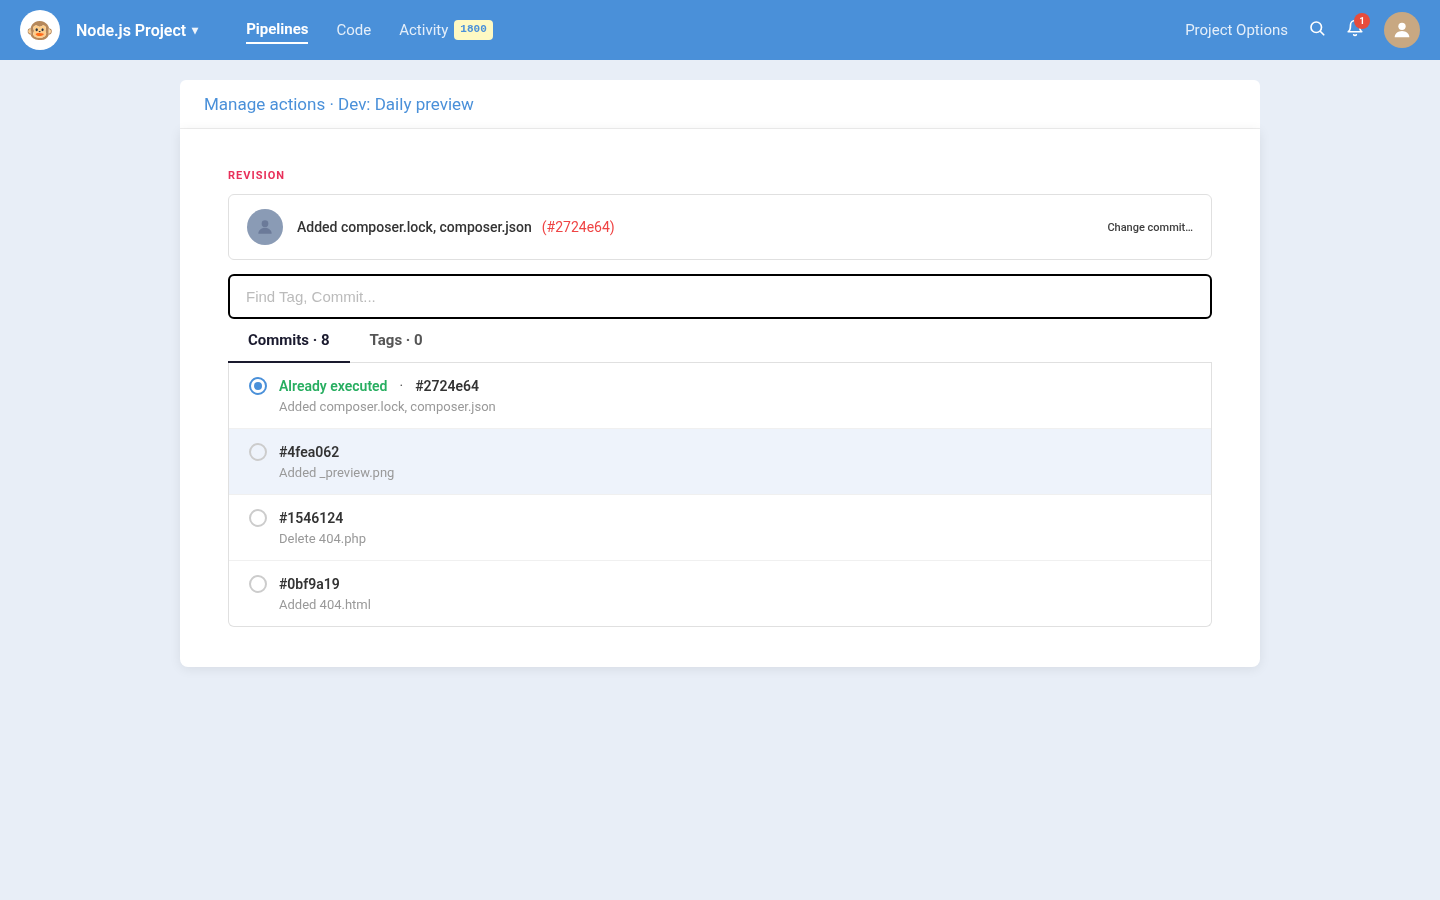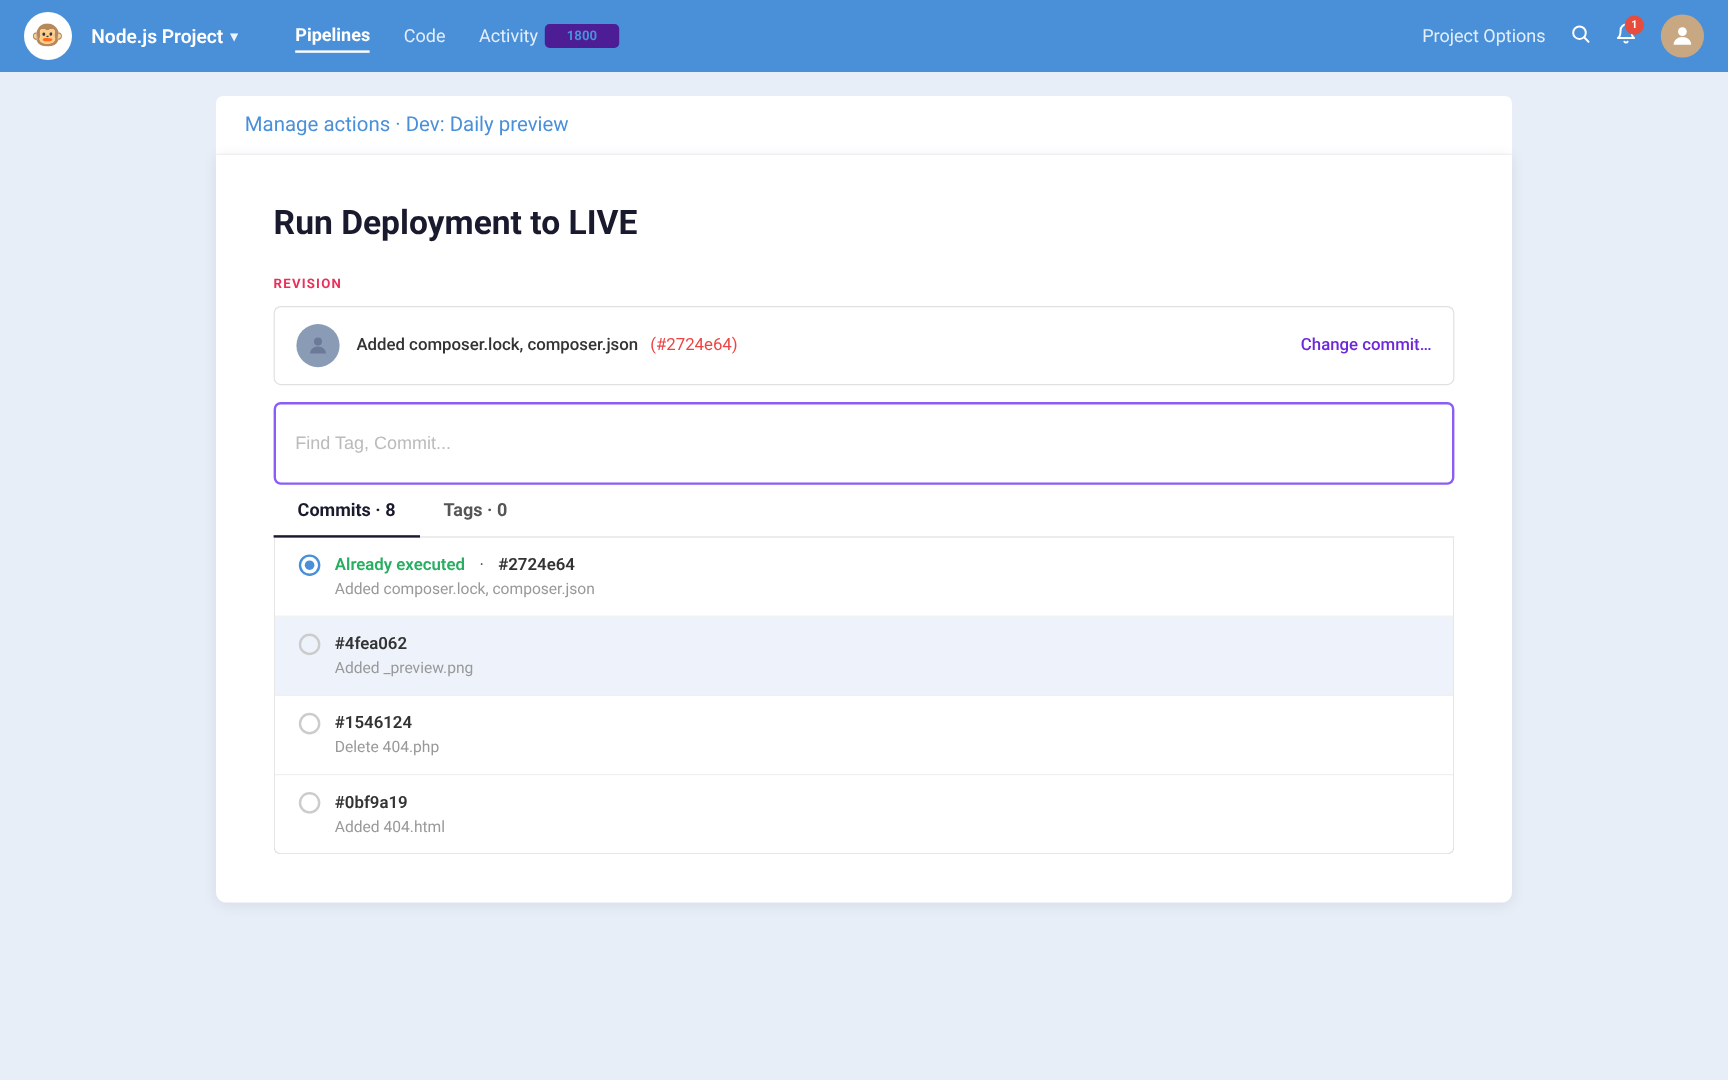--- a/index.html
+++ b/index.html
@@ -68,27 +68,28 @@
     }
     .nav-item-activity {
       display: flex;
       align-items: center;
       gap: 6px;
       color: rgba(255,255,255,0.85);
       font-size: 15px;
       cursor: pointer;
     }
     .activity-badge {
-      background: #4c1d95;
+      background: #fef9c3;
       color: #4a90d9;
       font-size: 11px;
       font-weight: 700;
-      padding: 2px 18px;
+      padding: 2px 6px;
       border-radius: 4px;
       line-height: 1.4;
+      font-family: Liberation Mono, monospace;
     }
     .navbar-right {
       display: flex;
       align-items: center;
       gap: 20px;
       margin-left: auto;
     }
     .navbar-project-options {
       color: rgba(255,255,255,0.85);
       font-size: 15px;
@@ -201,33 +202,33 @@
     .commit-message {
       font-size: 14px;
       color: #333;
       font-weight: 500;
     }
     .commit-hash {
       font-size: 14px;
       color: #ef4444;
     }
     .change-commit-btn {
-      color: #6d28d9;
-      font-size: 14px;
+      color: #404040;
+      font-size: 11px;
       cursor: pointer;
       font-weight: 500;
       white-space: nowrap;
     }
 
     
     .search-box {
       width: 100%;
-      border: 2px solid #8b5cf6;
+      border: 2px solid #000000;
       border-radius: 6px;
-      padding: 24px 16px;
+      padding: 12px 16px;
       font-size: 15px;
       color: #999;
       outline: none;
       margin-bottom: 0;
     }
     .search-box::placeholder {
       color: #bbb;
     }
 
     
@@ -364,21 +365,20 @@
   </div>
 </nav>
 
 <div class="page-content">
 
   <div class="breadcrumb-bar">
     <span class="breadcrumb-text">Manage actions · Dev: Daily preview</span>
   </div>
 
   <div class="modal-card">
-    <h1 class="page-title">Run Deployment to LIVE</h1>
 
     <div class="section-label">REVISION</div>
 
     
     <div class="selected-commit-bar">
       <div class="commit-avatar">
         <svg width="20" height="20" viewBox="0 0 24 24" fill="#6b7a99">
           <circle cx="12" cy="8" r="4"></circle>
             <path d="M4 20c0-4 3.6-7 8-7s8 3 8 7"></path>
         </svg>

